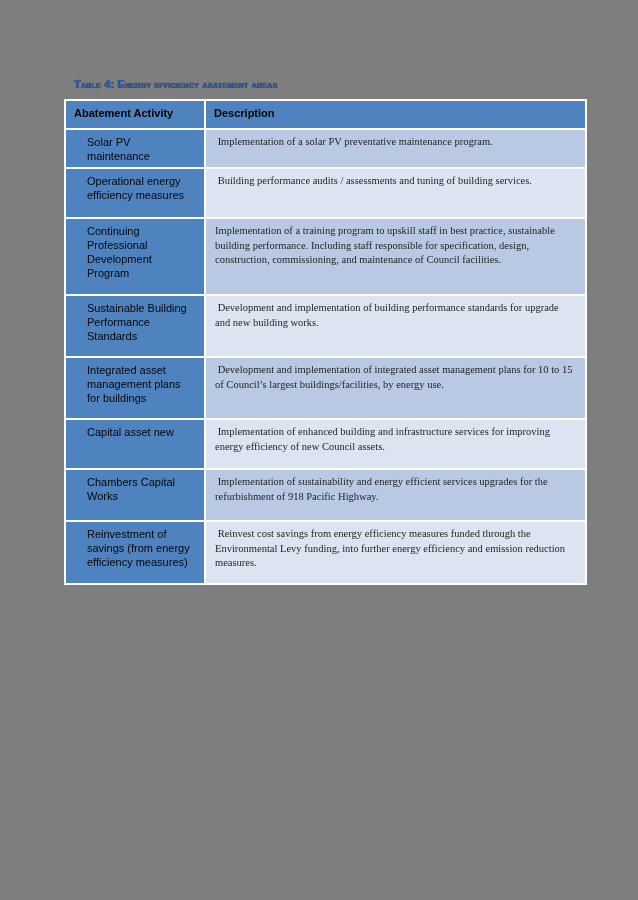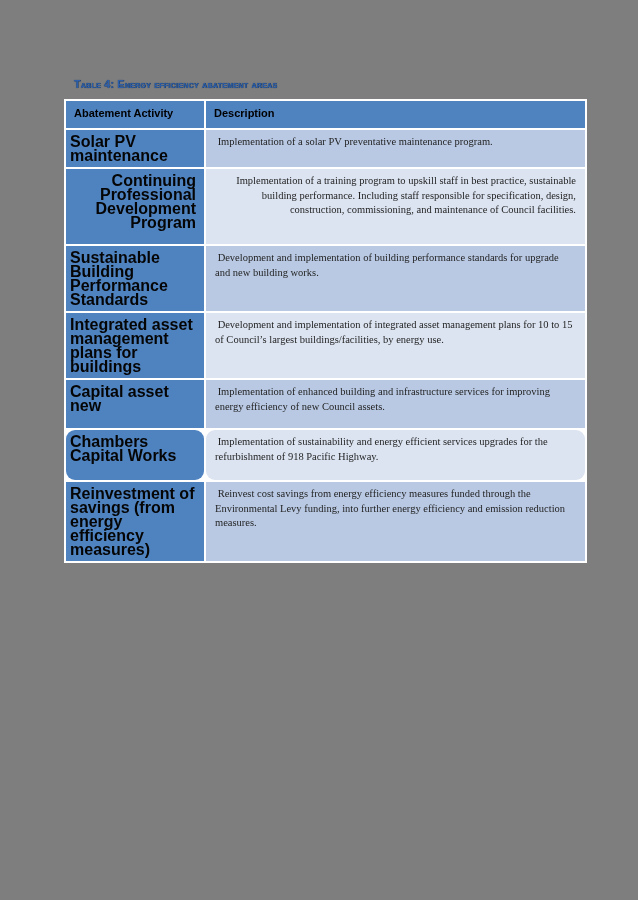--- a/index.html
+++ b/index.html
@@ -44,44 +44,44 @@
     font-size: 11px;
     font-weight: bold;
     text-align: left;
     padding: 6px 8px 5px 8px;
     height: 16px;
   }
 
   td.activity {
     background: #4f83c0;
     color: #050505;
-    font-size: 16px;
-    font-weight: bold;
+    font-size: 11px;
+    font-weight: normal;
     line-height: 14px;
-    padding: 5px 8px 4px 4px;
+    padding: 5px 8px 4px 21px;
   }
 
   td.desc {
     color: #1f1f1f;
     font-size: 10.5px;
     line-height: 14.5px;
     padding: 5px 9px 4px 9px;
     white-space: pre-wrap;
     font-family: Liberation Serif, serif;
   }
   tbody tr:nth-child(odd) td.desc  { background: #b9c9e3; }
   tbody tr:nth-child(even) td.desc { background: #dce4f1; }
 
   tr.h25 td { height: 25px; }
   tr.h38 td { height: 38px; }
   tr.h39 td { height: 39px; }
-  tr.h41 td { height: 41px; border-radius: 9px; }
+  tr.h41 td { height: 41px; }
   tr.h51 td { height: 51px; }
   tr.h52 td { height: 52px; }
-  tr.h66 td { height: 66px; text-align: right; }
+  tr.h66 td { height: 66px; }
 </style>
 </head>
 <body>
 
 <div class="page">
 
   <div class="caption">Table 4: Energy efficiency abatement areas</div>
 
   <table class="abatement">
     <colgroup>
@@ -91,20 +91,24 @@
     <thead>
       <tr class="h25">
         <th class="head">Abatement Activity</th>
         <th class="head">Description</th>
       </tr>
     </thead>
     <tbody>
       <tr class="h25">
         <td class="activity">Solar PV maintenance</td>
         <td class="desc"> Implementation of a solar PV preventative maintenance program.</td>
+      </tr>
+      <tr class="h39">
+        <td class="activity">Operational energy efficiency measures</td>
+        <td class="desc"> Building performance audits / assessments and tuning of building services.</td>
       </tr>
       <tr class="h66">
         <td class="activity">Continuing Professional Development Program</td>
         <td class="desc">Implementation of a training program to upskill staff in best practice, sustainable building performance. Including staff responsible for specification, design, construction, commissioning, and maintenance of Council facilities.</td>
       </tr>
       <tr class="h51">
         <td class="activity">Sustainable Building Performance Standards</td>
         <td class="desc"> Development and implementation of building performance standards for upgrade and new building works.</td>
       </tr>
       <tr class="h51">

